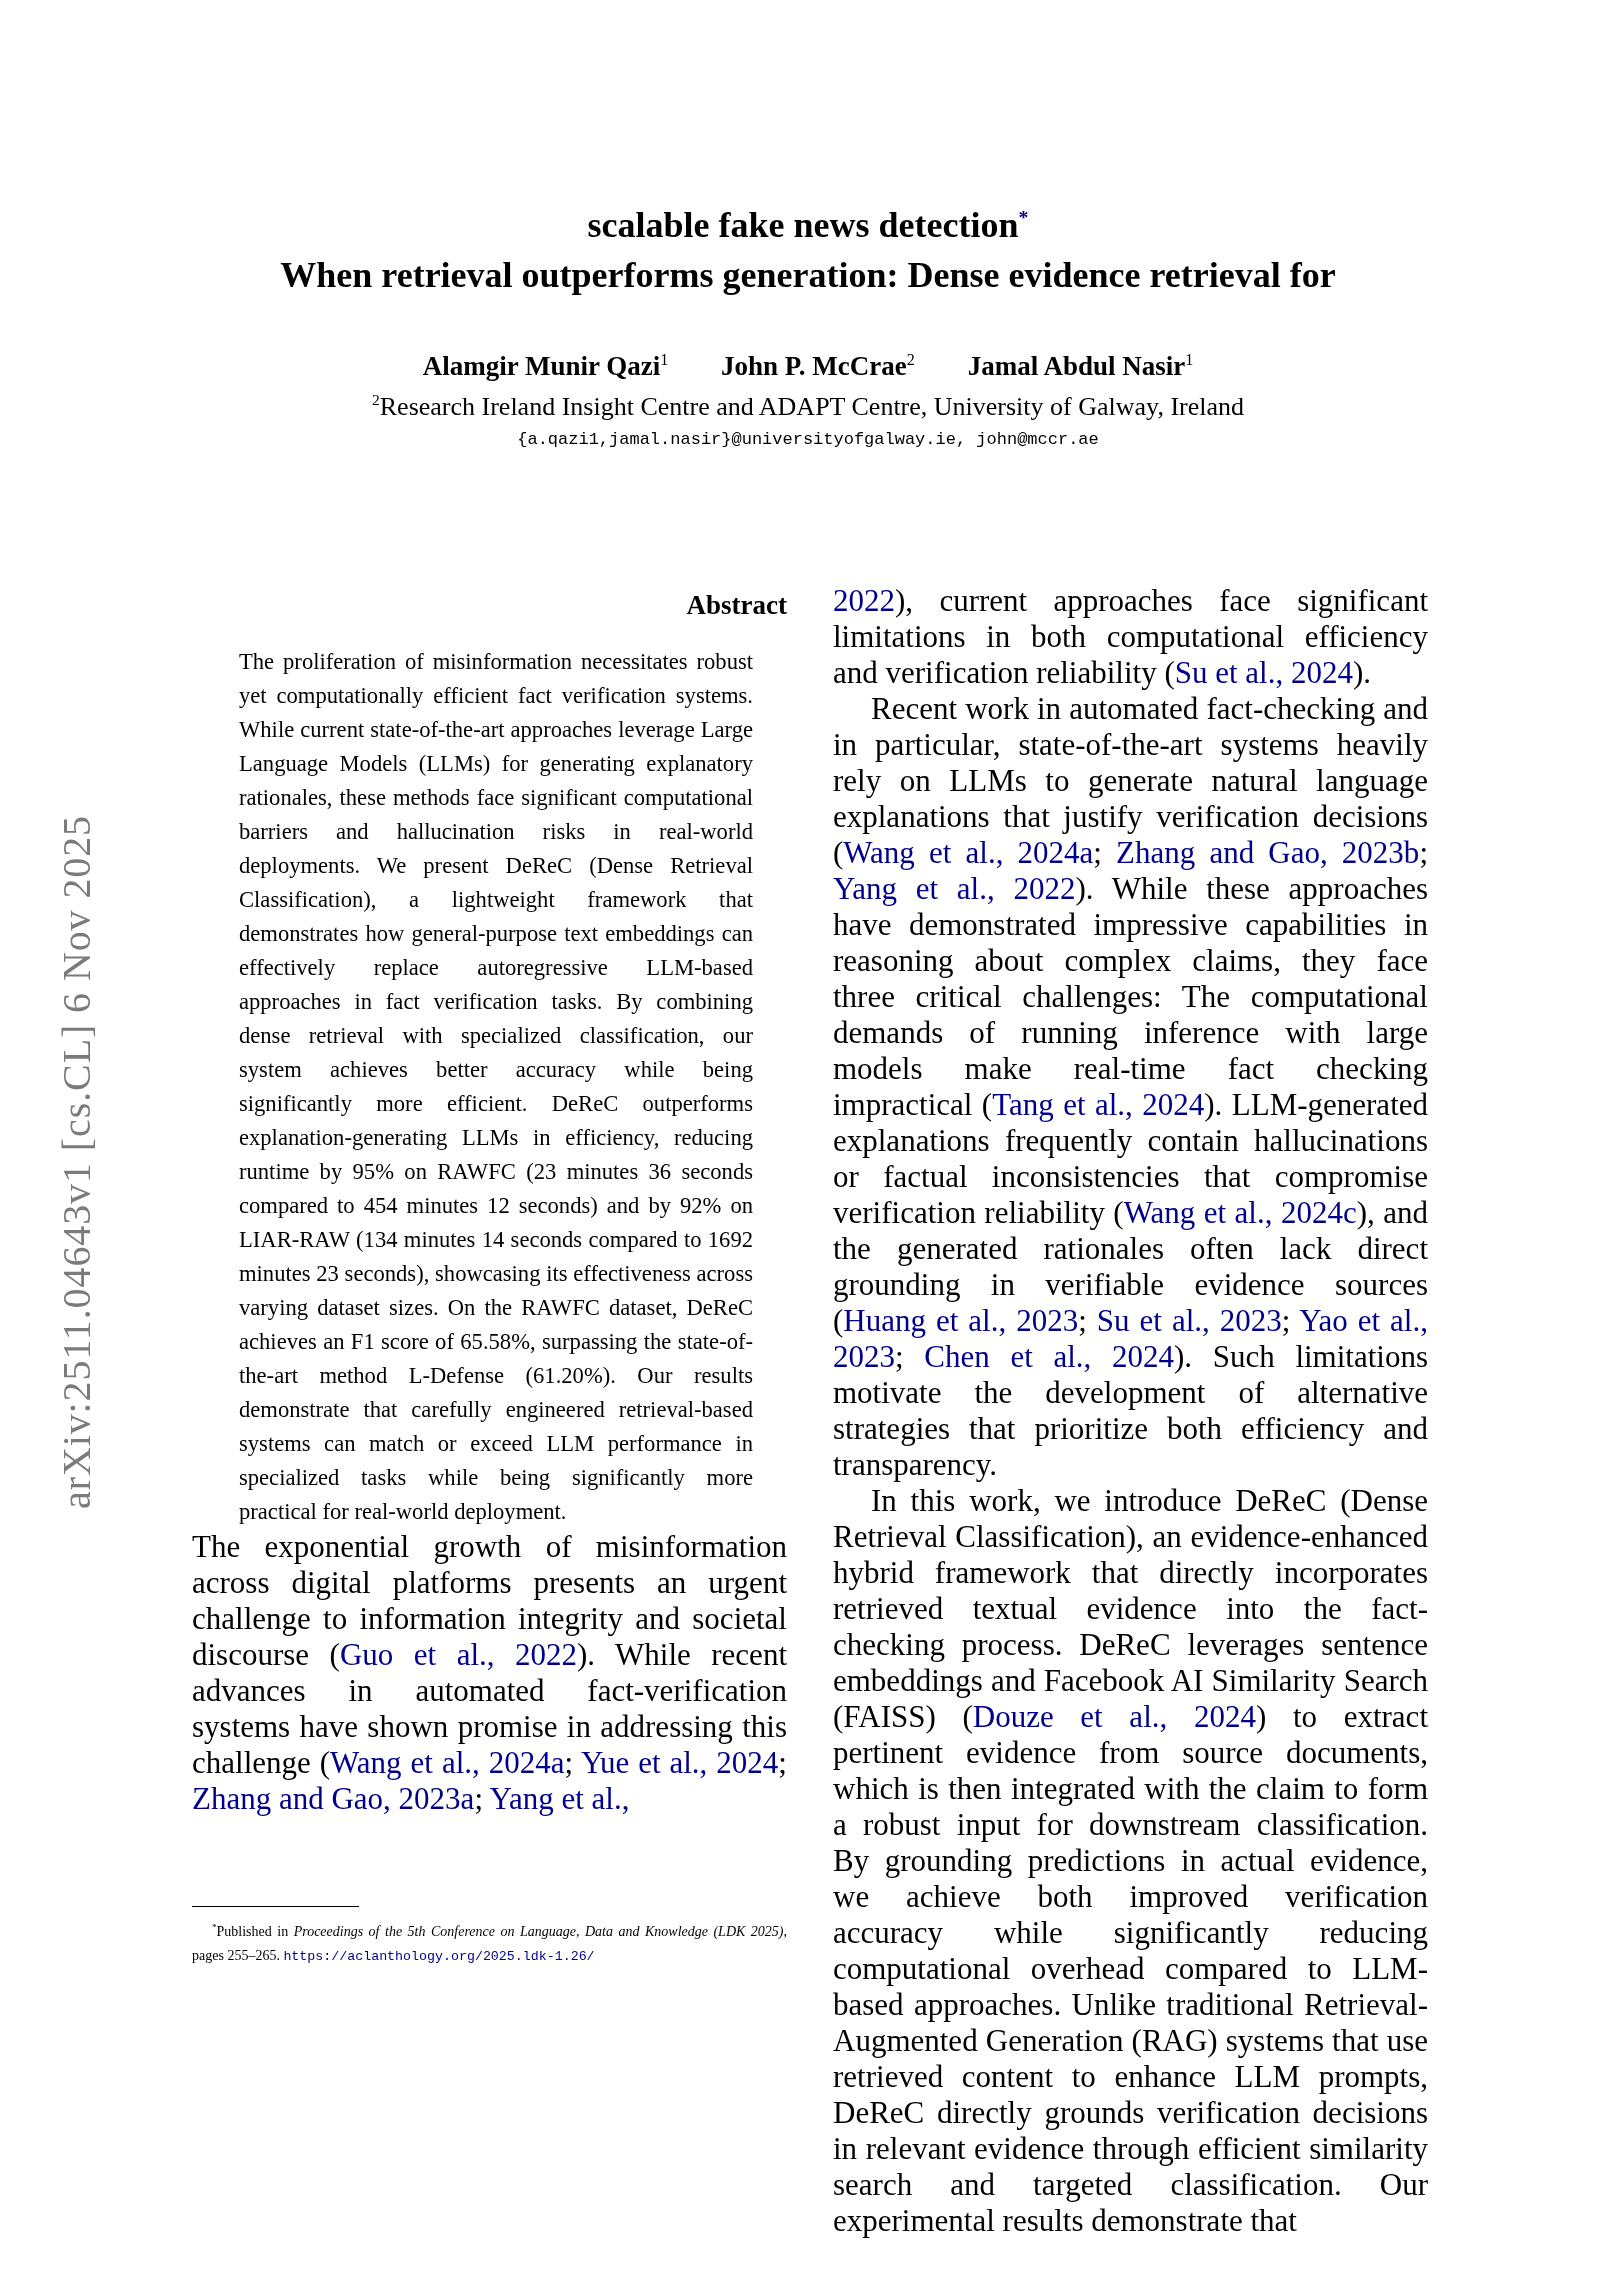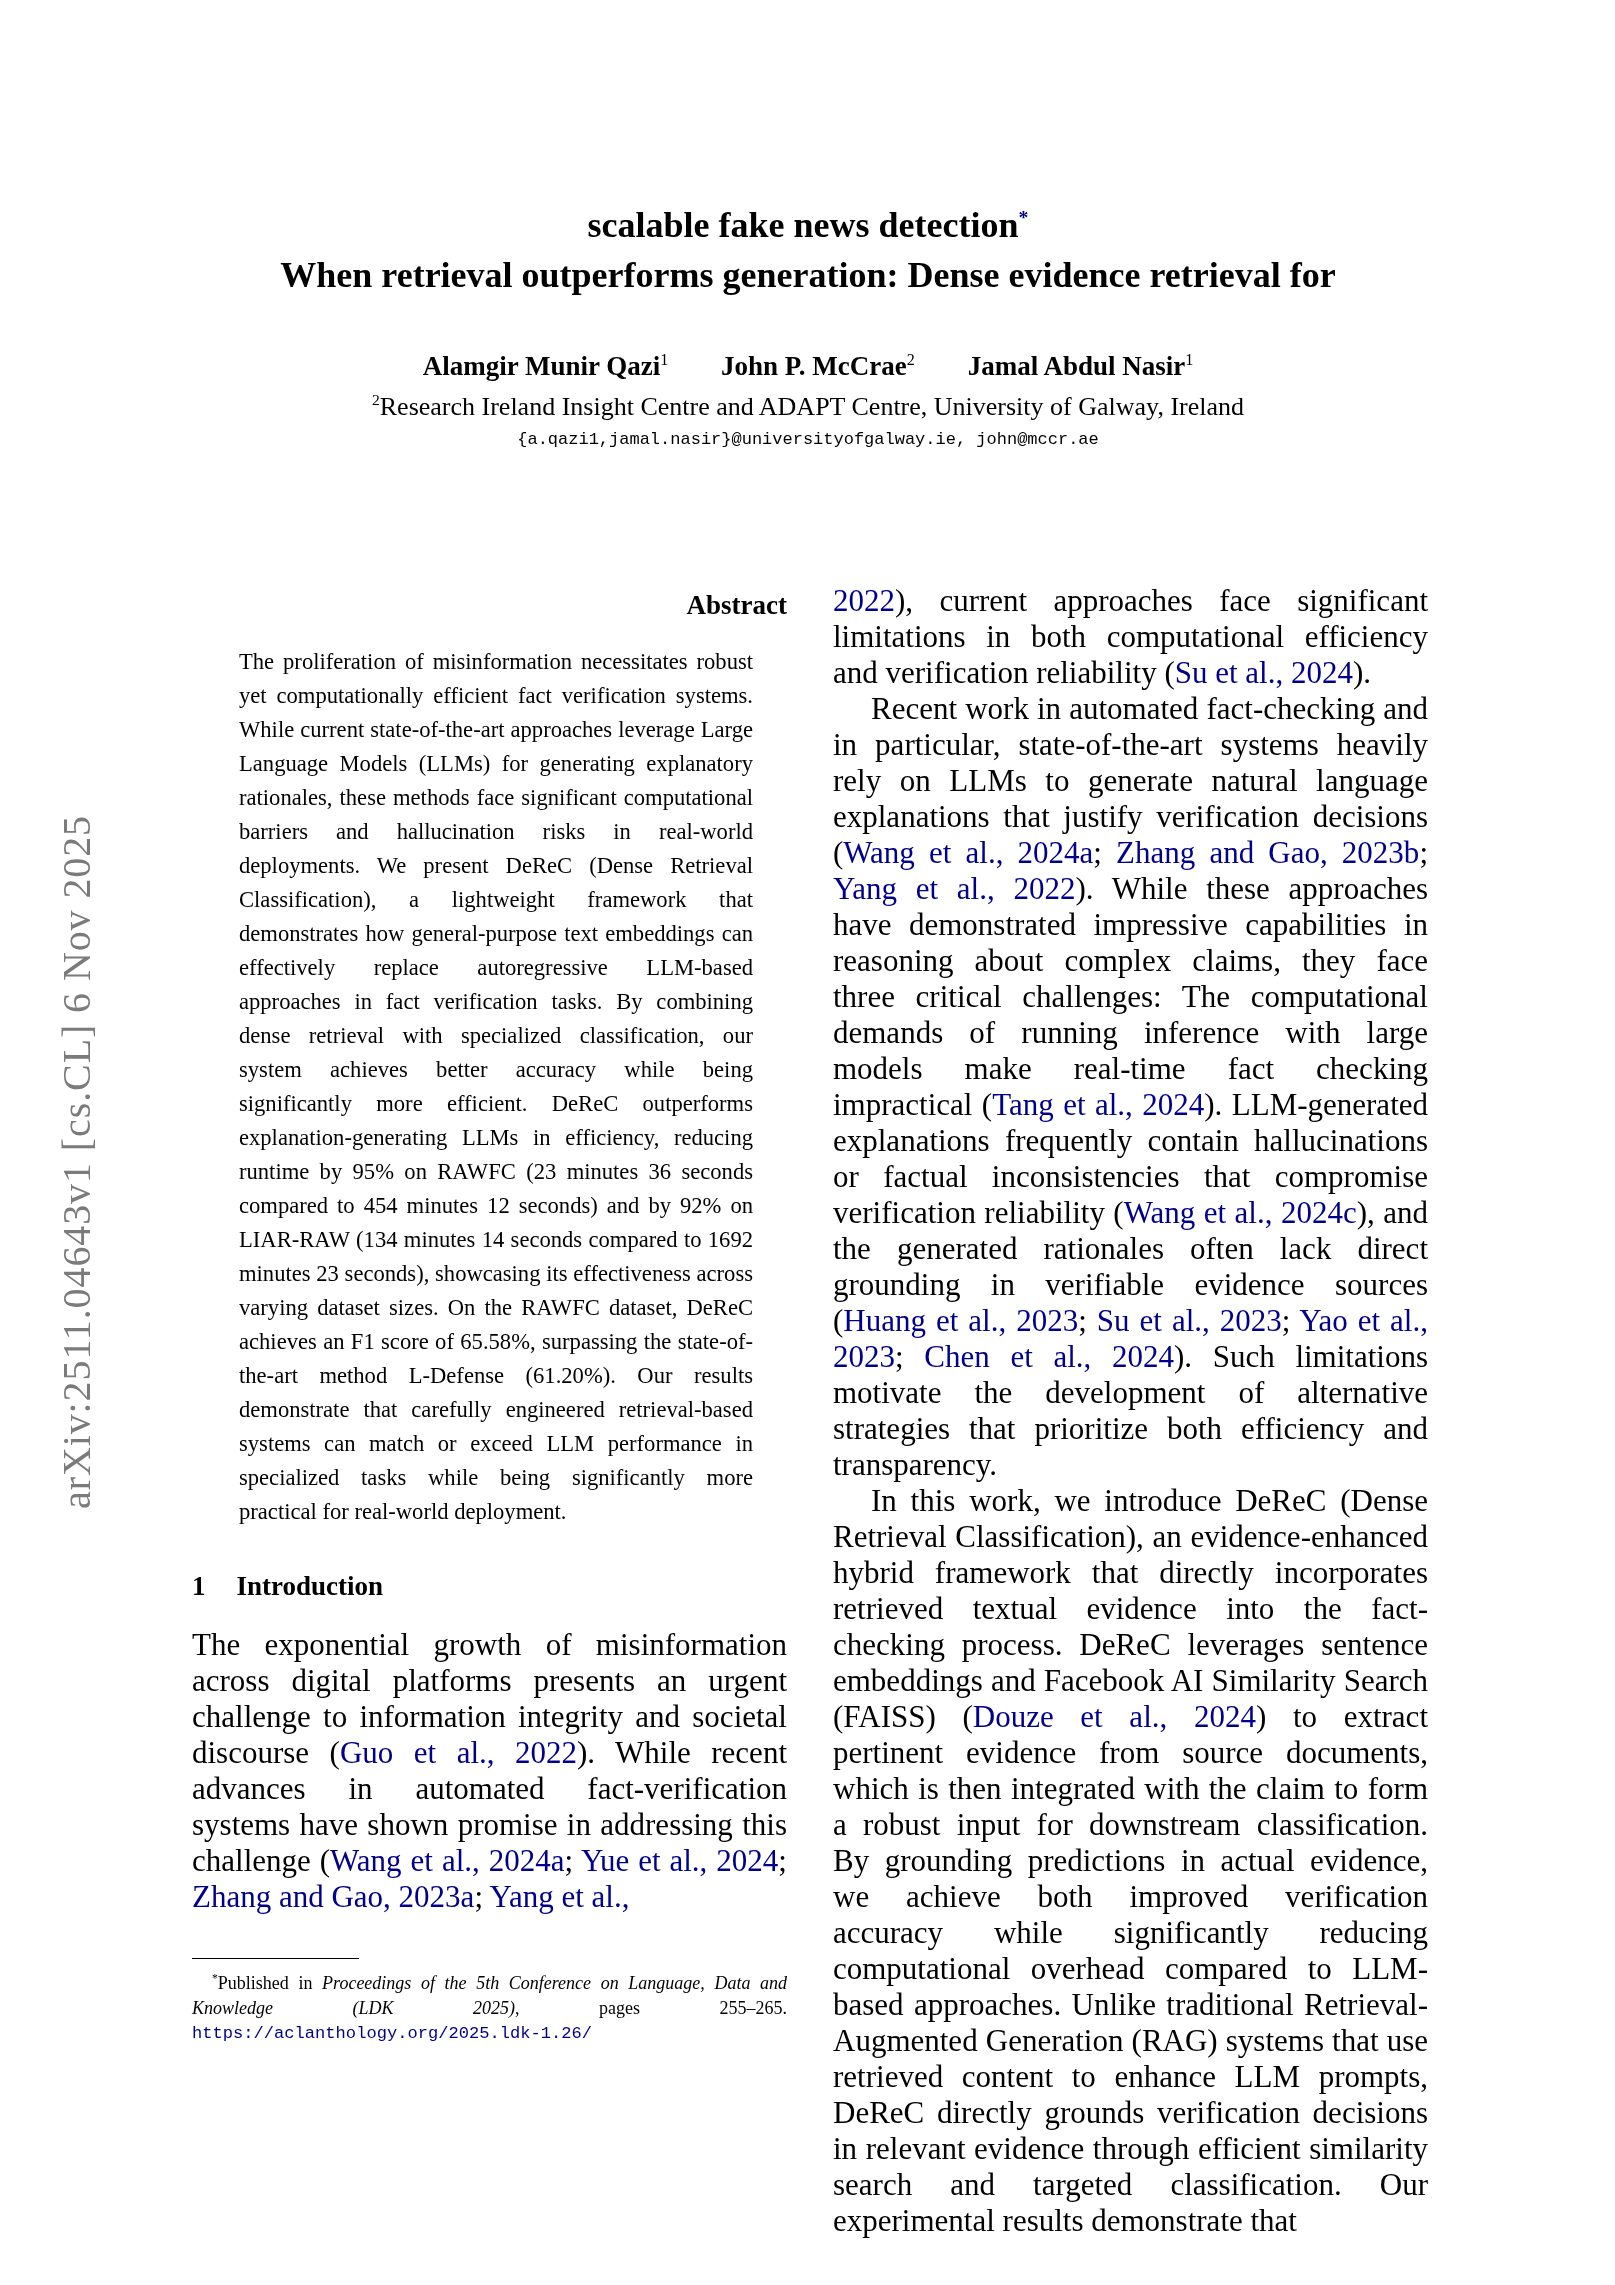--- a/index.html
+++ b/index.html
@@ -111,23 +111,23 @@
   .section-heading{
     font-size:27px;
     font-weight:bold;
     margin:42px 0 25px 0;
   }
   .sec-num{margin-right:31px;}
   
   .footnote{
     position:absolute;
     left:192px;
-    top:1958px;
+    top:1906px;
     width:595px;
-    font-size:18px;
+    font-size:14px;
     line-height:24.4px;
   }
   .footnote-rule{
     width:167px;
     border-top:1.8px solid #000;
     margin-bottom:8.1px;
   }
   .footnote p{
     margin:0;
     text-align:justify;
@@ -163,23 +163,20 @@
 
     <div class="affil-line"><span class="affil-sup">2</span><span>Research Ireland Insight Centre and ADAPT Centre, University of Galway, Ireland</span></div>
 
     <div class="emails">{a.qazi1,jamal.nasir}@universityofgalway.ie, john@mccr.ae</div>
   </div>
 
   <div class="col-left">
     <div class="abstract-heading">Abstract</div>
     <p class="abstract-body">The proliferation of misinformation necessitates robust yet computationally efficient fact verification systems. While current state-of-the-art approaches leverage Large Language Models (LLMs) for generating explanatory rationales, these methods face significant computational barriers and hallucination risks in real-world deployments. We present DeReC (Dense Retrieval Classification), a lightweight framework that demonstrates how general-purpose text embeddings can effectively replace autoregressive LLM-based approaches in fact verification tasks. By combining dense retrieval with specialized classification, our system achieves better accuracy while being significantly more efficient. DeReC outperforms explanation-generating LLMs in efficiency, reducing runtime by 95% on RAWFC (23 minutes 36 seconds compared to 454 minutes 12 seconds) and by 92% on LIAR-RAW (134 minutes 14 seconds compared to 1692 minutes 23 seconds), showcasing its effectiveness across varying dataset sizes. On the RAWFC dataset, DeReC achieves an F1 score of 65.58%, surpassing the state-of-the-art method L-Defense (61.20%). Our results demonstrate that carefully engineered retrieval-based systems can match or exceed LLM performance in specialized tasks while being significantly more practical for real-world deployment.</p>
 
-    <div class="section-heading">
-      <span class="sec-num">1</span><span>Introduction</span>
-    </div>
 
     <p class="body-para"><span>The exponential growth of misinformation across digital platforms presents an urgent challenge to information integrity and societal discourse (</span><span class="cite">Guo et al., 2022</span><span>). While recent advances in automated fact-verification systems have shown promise in addressing this challenge (</span><span class="cite">Wang et al., 2024a</span><span>; </span><span class="cite">Yue et al., 2024</span><span>; </span><span class="cite">Zhang and Gao, 2023a</span><span>; </span><span class="cite">Yang et al.,</span></p>
   </div>
 
   <div class="col-right">
     <p class="body-para"><span class="cite">2022</span><span>), current approaches face significant limitations in both computational efficiency and verification reliability (</span><span class="cite">Su et al., 2024</span><span>).</span></p>
     <p class="body-para indent"><span>Recent work in automated fact-checking and in particular, state-of-the-art systems heavily rely on LLMs to generate natural language explanations that justify verification decisions (</span><span class="cite">Wang et al., 2024a</span><span>; </span><span class="cite">Zhang and Gao, 2023b</span><span>; </span><span class="cite">Yang et al., 2022</span><span>). While these approaches have demonstrated impressive capabilities in reasoning about complex claims, they face three critical challenges: The computational demands of running inference with large models make real-time fact checking impractical (</span><span class="cite">Tang et al., 2024</span><span>). LLM-generated explanations frequently contain hallucinations or factual inconsistencies that compromise verification reliability (</span><span class="cite">Wang et al., 2024c</span><span>), and the generated rationales often lack direct grounding in verifiable evidence sources (</span><span class="cite">Huang et al., 2023</span><span>; </span><span class="cite">Su et al., 2023</span><span>; </span><span class="cite">Yao et al., 2023</span><span>; </span><span class="cite">Chen et al., 2024</span><span>). Such limitations motivate the development of alternative strategies that prioritize both efficiency and transparency.</span></p>
     <p class="body-para indent"><span>In this work, we introduce DeReC (Dense Retrieval Classification), an evidence-enhanced hybrid framework that directly incorporates retrieved textual evidence into the fact-checking process. DeReC leverages sentence embeddings and Facebook AI Similarity Search (FAISS) (</span><span class="cite">Douze et al., 2024</span><span>) to extract pertinent evidence from source documents, which is then integrated with the claim to form a robust input for downstream classification. By grounding predictions in actual evidence, we achieve both improved verification accuracy while significantly reducing computational overhead compared to LLM-based approaches. Unlike traditional Retrieval-Augmented Generation (RAG) systems that use retrieved content to enhance LLM prompts, DeReC directly grounds verification decisions in relevant evidence through efficient similarity search and targeted classification. Our experimental results demonstrate that</span></p>
   </div>
 

